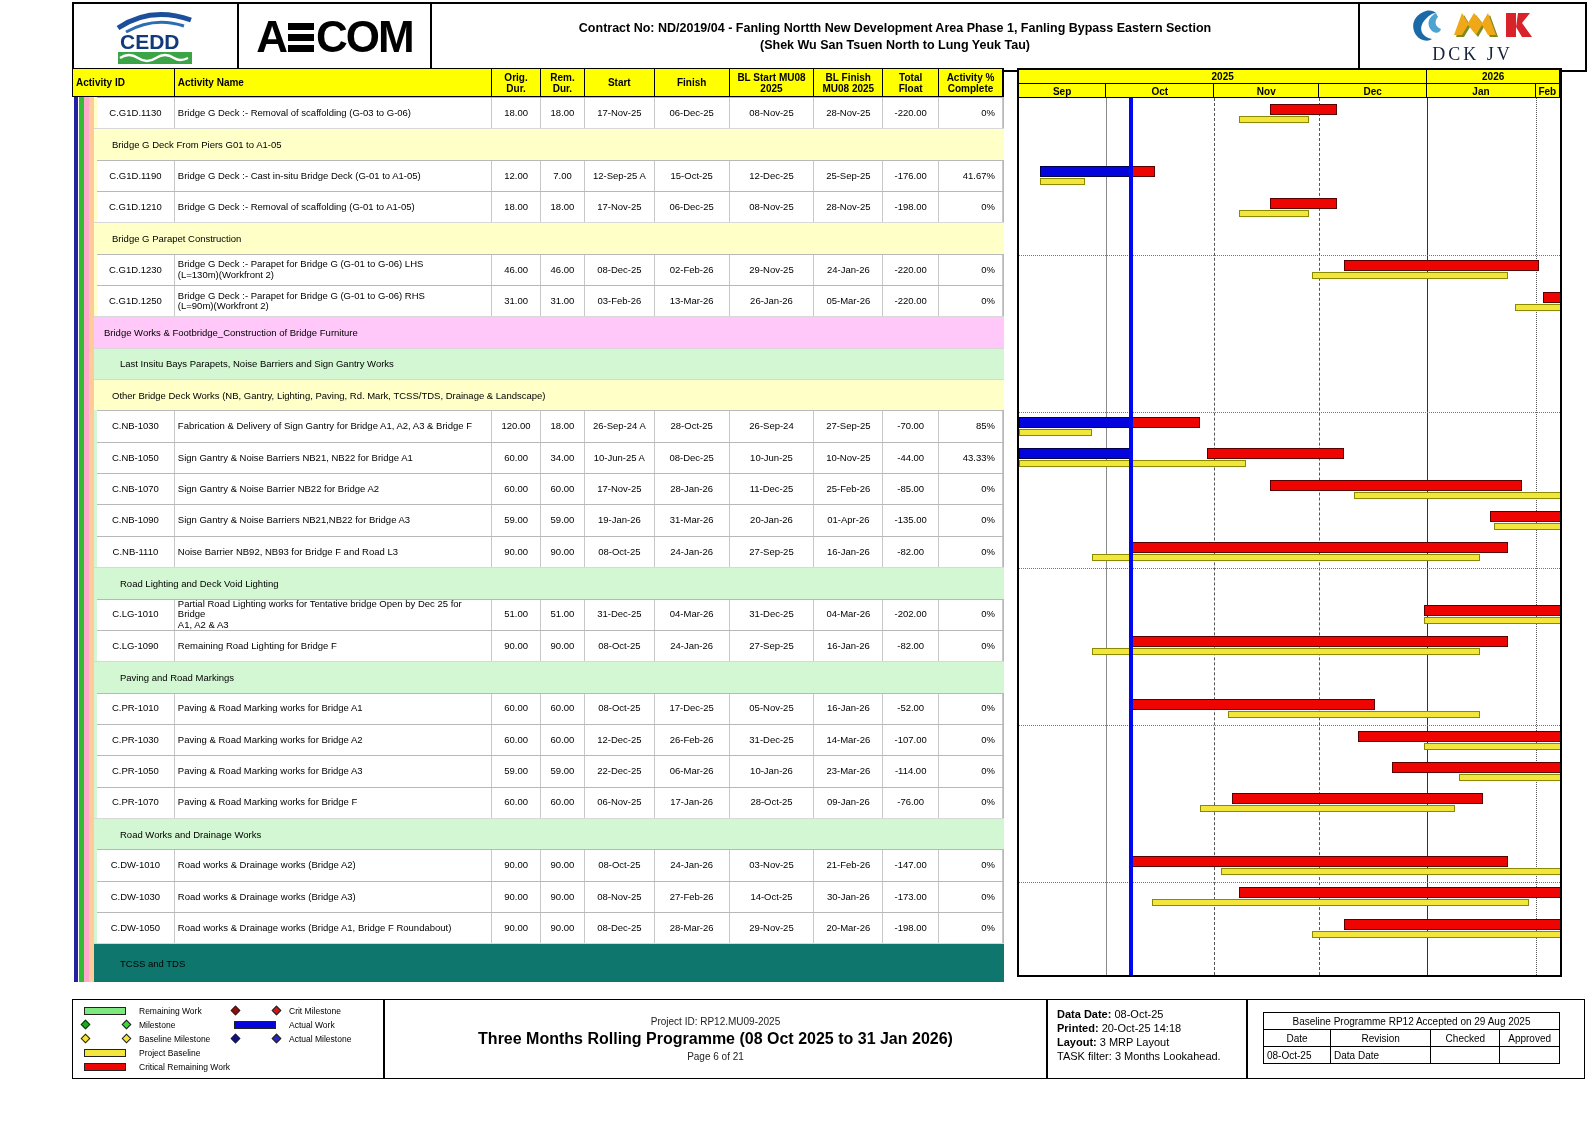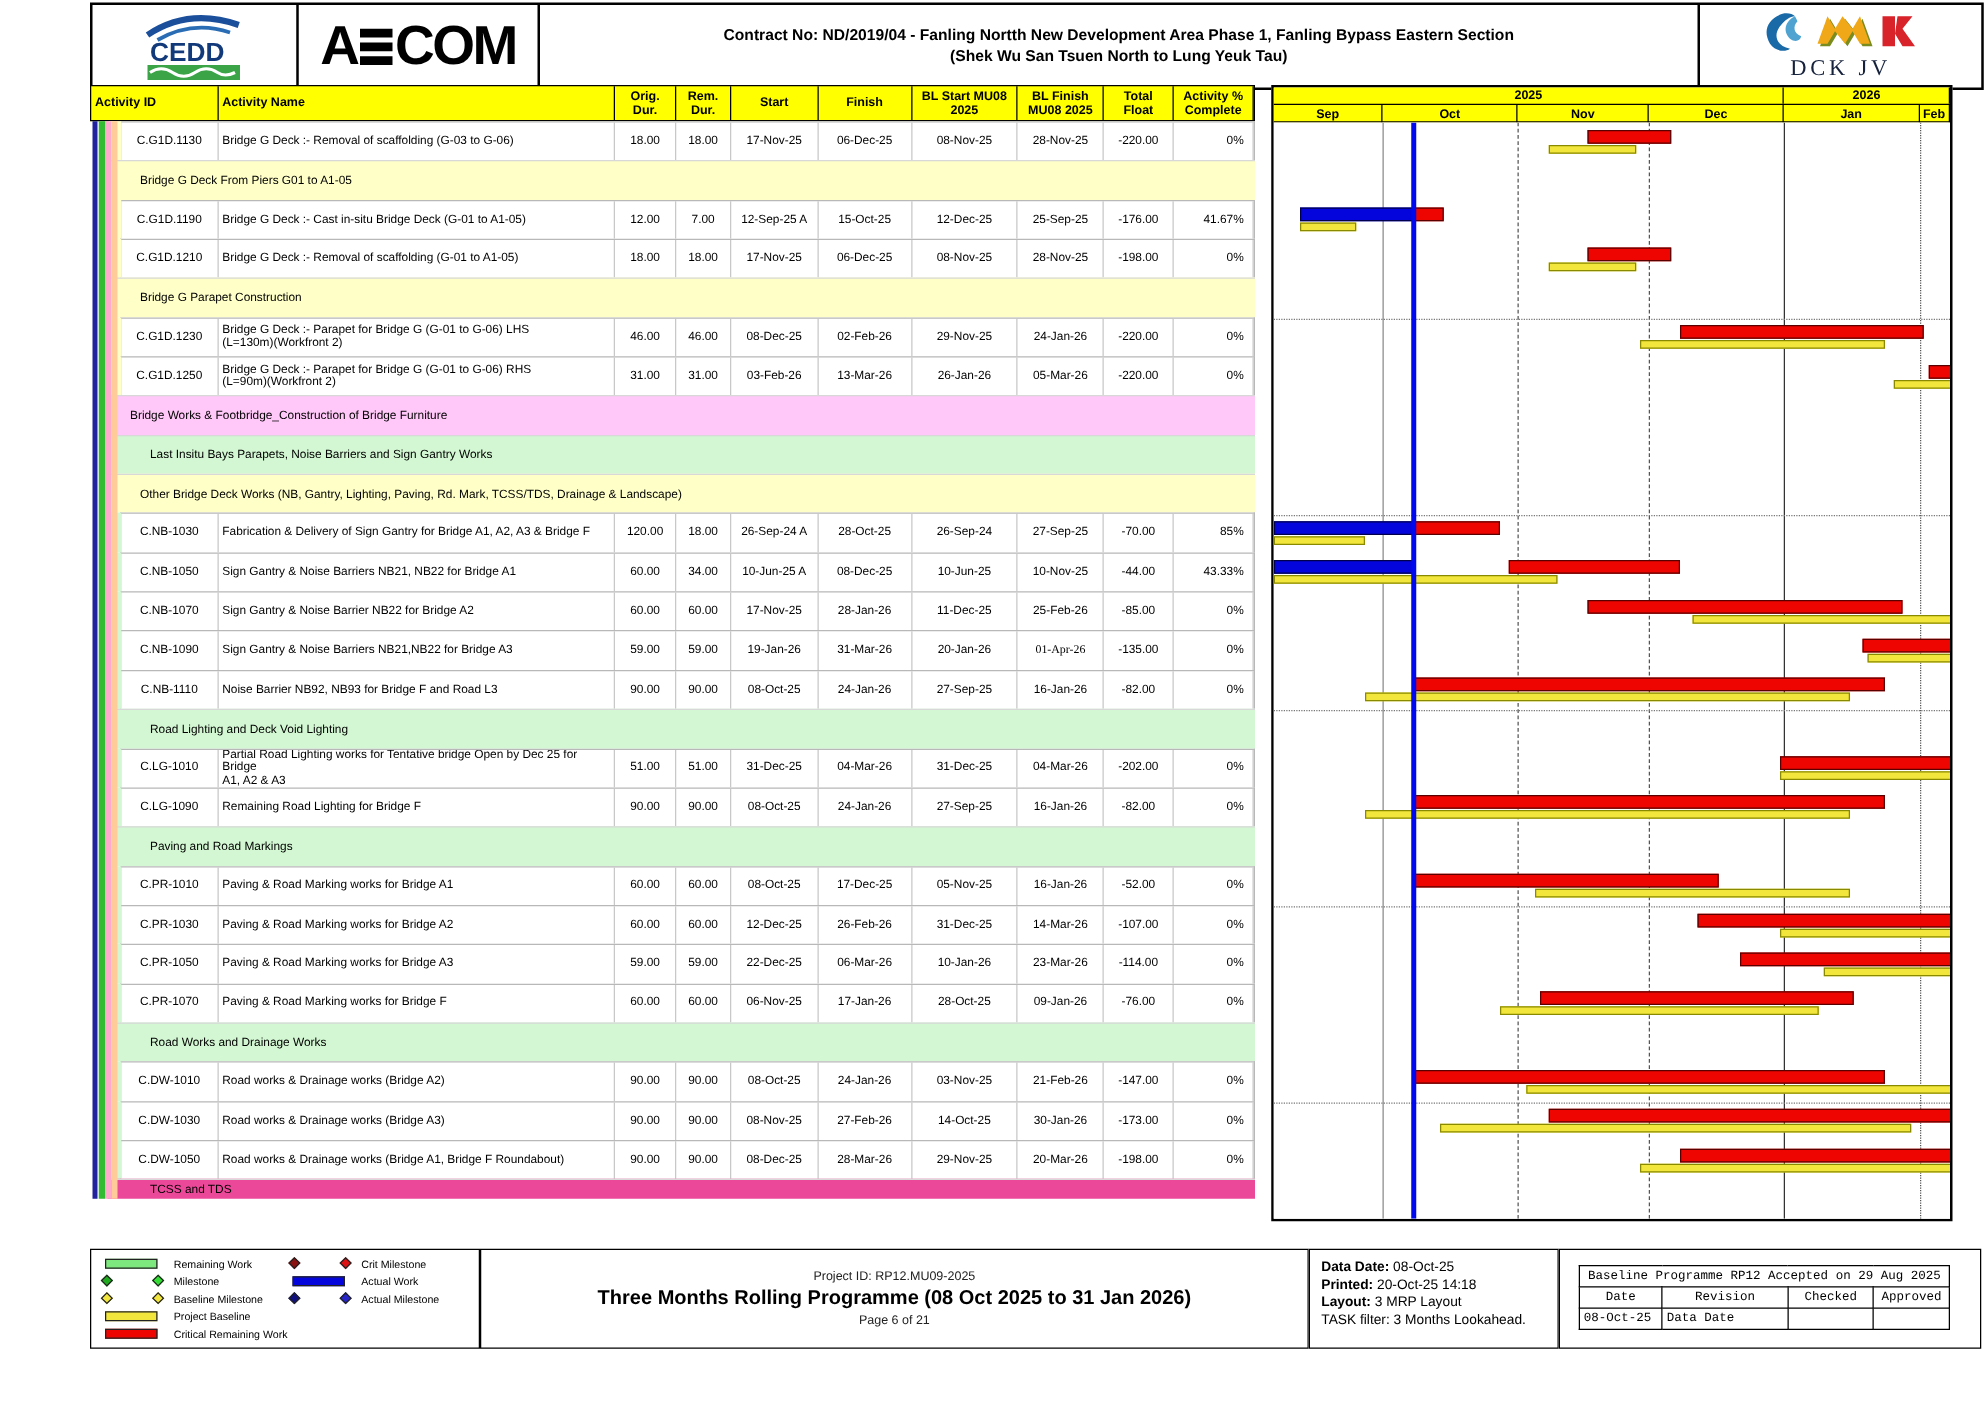--- a/index.html
+++ b/index.html
@@ -65,21 +65,21 @@
   .leg-d1{position:absolute;left:3px;top:3px;width:7px;height:7px;transform:rotate(45deg);border:1px solid #222;box-sizing:border-box;}
   .leg-d2{position:absolute;left:44px;top:3px;width:7px;height:7px;transform:rotate(45deg);border:1px solid #222;box-sizing:border-box;}
   .leg-label{font-size:8.5px;padding-left:6px;white-space:nowrap;}
   .fb-title{width:663px;display:flex;flex-direction:column;align-items:center;justify-content:center;}
   .f-proj{font-size:10px;color:#222;}
   .f-title{font-size:16px;font-weight:bold;margin:3px 0;}
   .f-page{font-size:10px;color:#222;}
   .fb-info{width:200px;padding:7px 0 0 9px;font-size:11px;line-height:14px;}
   .fb-info b{font-weight:bold;}
   .fb-rev{width:338px;}
-  .rev-tbl{position:absolute;left:15px;top:12px;width:297px;border-collapse:collapse;font-size:10px;font-family:Liberation Mono, monospace;}
+  .rev-tbl{position:absolute;left:15px;top:12px;width:297px;border-collapse:collapse;font-size:10px;}
   .rev-tbl td,.rev-tbl th{border:1px solid #000;height:16px;padding:0 3px;font-weight:normal;text-align:center;}
   .rev-tbl .cap{text-align:center;}
   .rev-tbl .dleft{text-align:left;}
 </style>
 </head>
 <body>
 <div id="stage">
 
 <div class="page">
 
@@ -255,21 +255,21 @@
             </div>
             <div class="lrow act" style="height: 31.35px;">
               <div class="gstrip" style="background: rgb(210, 247, 210);"></div>
               <div class="c id" style="width: 78px;">C.NB-1090</div>
               <div class="c name" style="width: 318px;">Sign Gantry &amp; Noise Barriers NB21,NB22 for Bridge A3</div>
               <div class="c" style="width: 49px;">59.00</div>
               <div class="c" style="width: 44px;">59.00</div>
               <div class="c" style="width: 70px;">19-Jan-26</div>
               <div class="c" style="width: 75px;">31-Mar-26</div>
               <div class="c" style="width: 85px;">20-Jan-26</div>
-              <div class="c" style="width: 69px; font-family: Liberation Serif, serif;">01-Apr-26</div>
+              <div class="c" style="width: 69px;">01-Apr-26</div>
               <div class="c" style="width: 56px;">-135.00</div>
               <div class="c pct" style="width: 64px;">0%</div>
             </div>
             <div class="lrow act" style="height: 31.35px;">
               <div class="gstrip" style="background: rgb(210, 247, 210);"></div>
               <div class="c id" style="width: 78px;">C.NB-1110</div>
               <div class="c name" style="width: 318px;">Noise Barrier NB92, NB93 for Bridge F and Road L3</div>
               <div class="c" style="width: 49px;">90.00</div>
               <div class="c" style="width: 44px;">90.00</div>
               <div class="c" style="width: 70px;">08-Oct-25</div>
@@ -393,21 +393,21 @@
               <div class="c name" style="width: 318px;">Road works &amp; Drainage works (Bridge A1, Bridge F Roundabout)</div>
               <div class="c" style="width: 49px;">90.00</div>
               <div class="c" style="width: 44px;">90.00</div>
               <div class="c" style="width: 70px;">08-Dec-25</div>
               <div class="c" style="width: 75px;">28-Mar-26</div>
               <div class="c" style="width: 85px;">29-Nov-25</div>
               <div class="c" style="width: 69px;">20-Mar-26</div>
               <div class="c" style="width: 56px;">-198.00</div>
               <div class="c pct" style="width: 64px;">0%</div>
             </div>
-            <div class="lrow band" style="height: 16px; background: #ec4899; padding-left: 34px;">TCSS and TDS</div>
+            <div class="lrow band" style="height: 39px; background: #0f766e; padding-left: 34px;">TCSS and TDS</div>
             <div class="stripe" style="left: 2px; width: 4px; background: rgb(34, 34, 160);"></div>
             <div class="stripe" style="left: 7px; width: 5px; background: rgb(51, 187, 51);"></div>
             <div class="stripe" style="left: 12px; width: 5px; background: rgb(255, 170, 204);"></div>
             <div class="stripe" style="left: 17px; width: 5px; background: rgb(255, 204, 153);"></div>
           </div>
     </div>
     <div class="chart">
       <div class="chead">
         <div class="yrow" id="yrow">
               <div class="yc" style="left: 0px; width: 408.368px;">2025</div>

